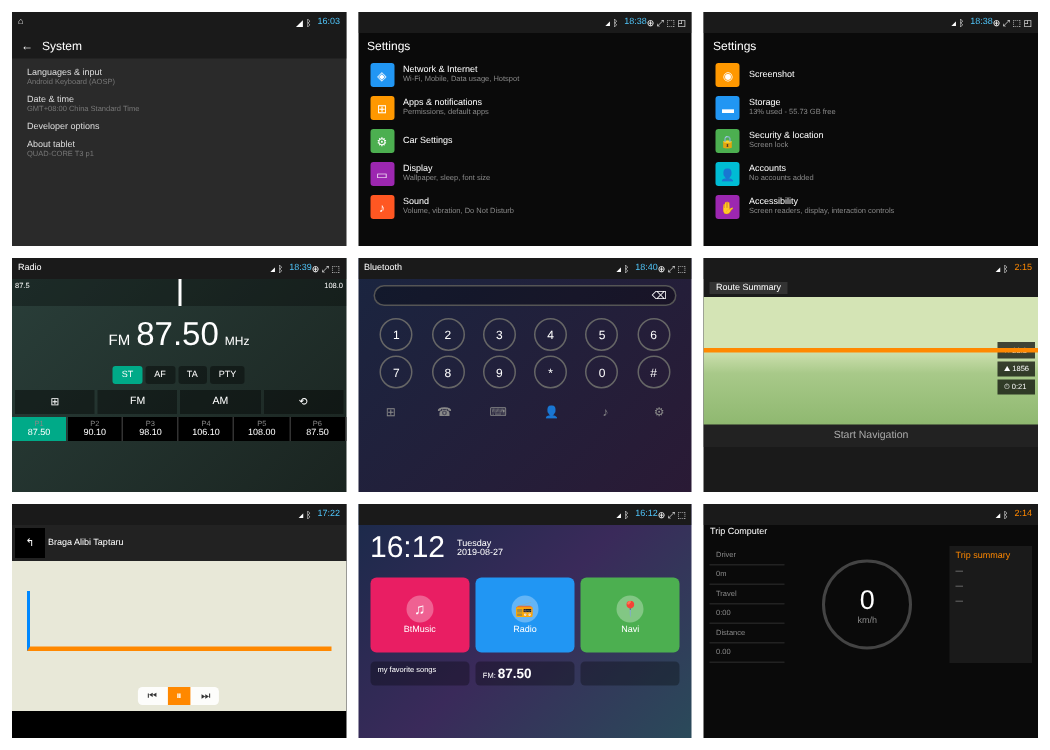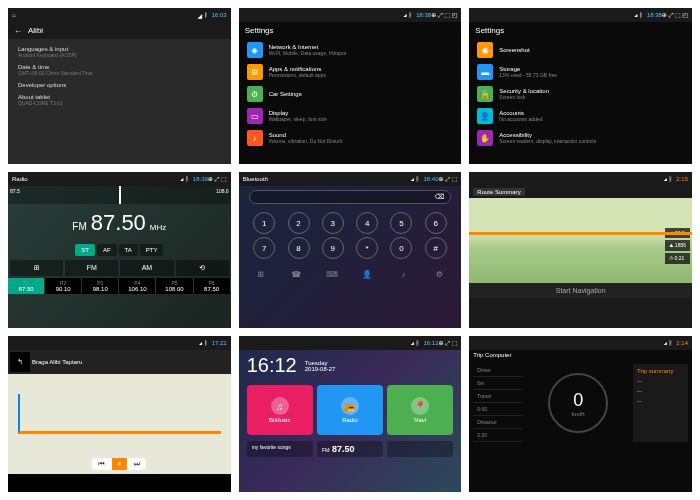--- a/index.html
+++ b/index.html
@@ -95,21 +95,21 @@
       </span>
     <span class="title"></span>
     <span class="icons">
         <span>◢</span>
         <span>ᛒ</span>
       </span>
     <span class="time">16:03</span>
   </div>
   <div class="hdr">
     <span>←</span>
-    <span>Alibi</span>
+    <span>System</span>
   </div>
   <div class="list" id="s1list">
       <div class="item">
         <div class="t">Languages &amp; input</div>
         <div class="s">Android Keyboard (AOSP)</div>
       </div>
       <div class="item">
         <div class="t">Date &amp; time</div>
         <div class="s">GMT+08:00 China Standard Time</div>
       </div>

